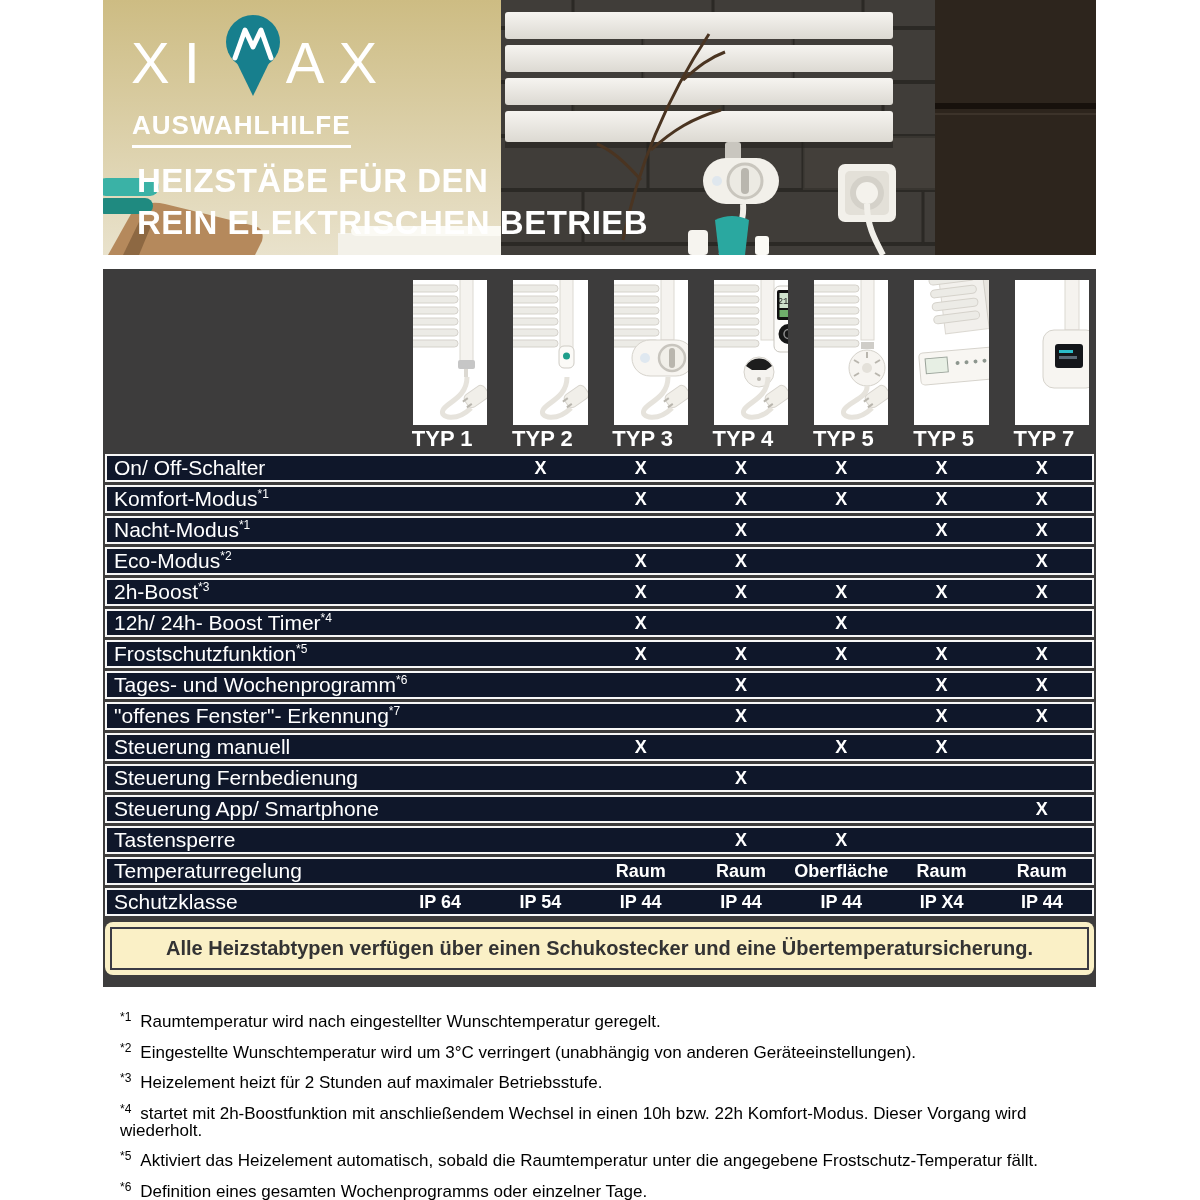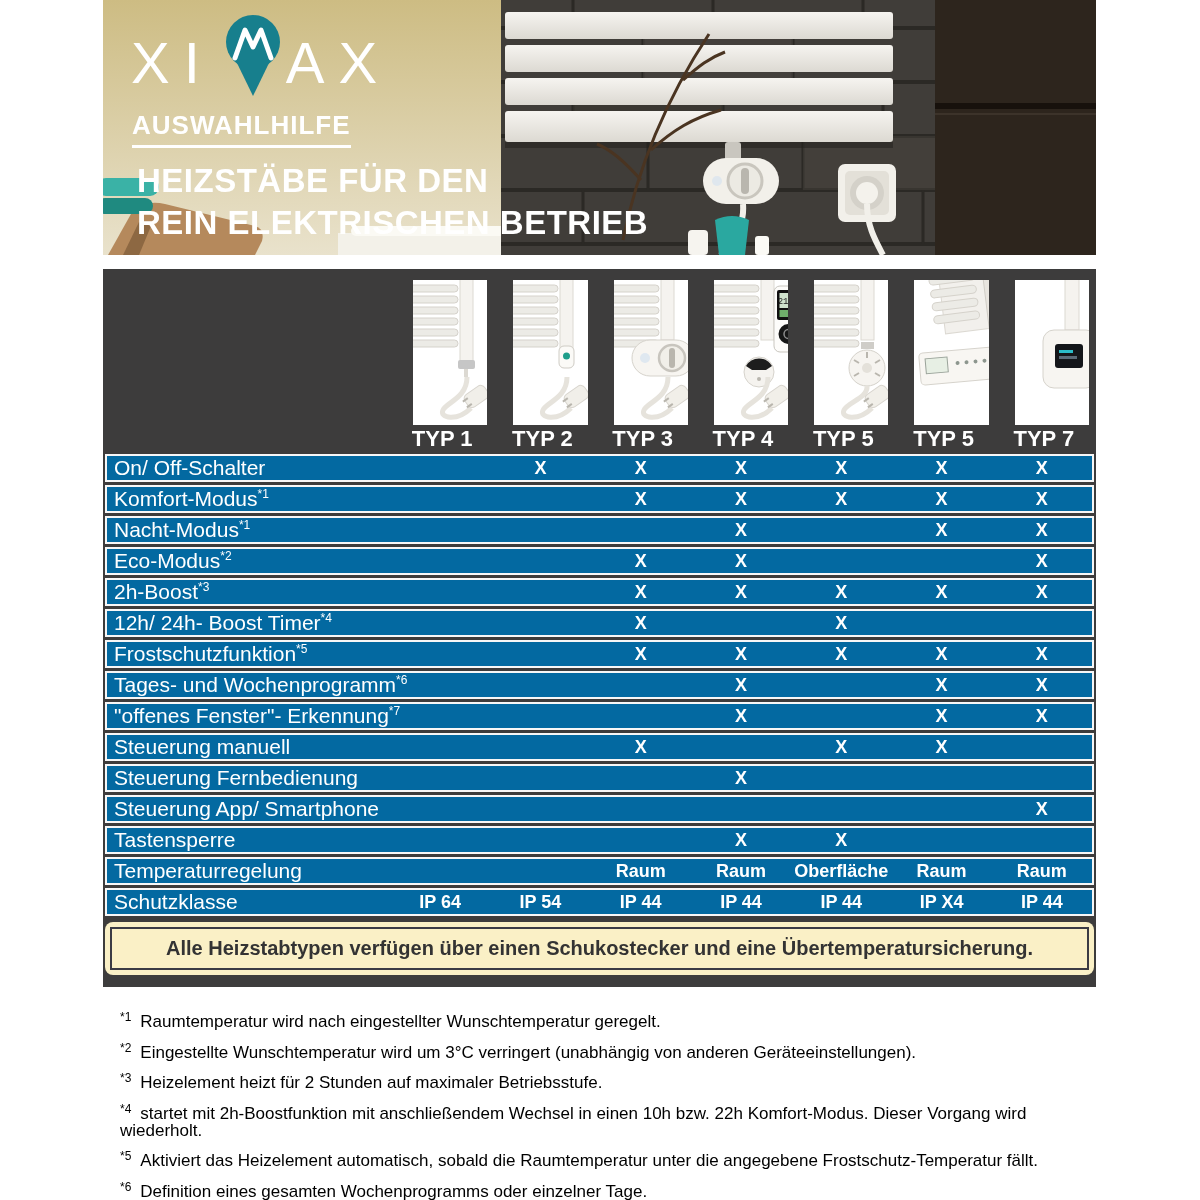--- a/index.html
+++ b/index.html
@@ -21,21 +21,21 @@
             line-height:42px;letter-spacing:0.5px;white-space:nowrap;}
 
   
   .panel{margin-top:14px;background:#3d3c3c;padding:11px 0 12px 0;}
   .hdr-grid{display:grid;grid-template-columns:287px repeat(7,1fr);padding:0 2px;gap:16px;}
   .prod-card{height:145px;margin:0 5px;background:#fff;overflow:hidden;}
   .typ-row{display:grid;grid-template-columns:287px repeat(7,1fr);padding:0 2px;margin:1px 0 2px 0;}
   .typ-cell{height:26px;line-height:26px;text-align:center;color:#fff;font-weight:bold;font-size:22px;}
 
   .feature-row{display:grid;grid-template-columns:283px repeat(7,1fr);align-items:center;
-               border:2px solid #f7f7f7;margin:0 2px 3px 2px;height:24px;background:#0369a1;}
+               border:2px solid #f7f7f7;margin:0 2px 3px 2px;height:24px;background:#0f172a;}
   .row-label{color:#fff;font-size:21px;padding-left:7px;white-space:nowrap;}
   .row-label sup{font-size:12px;}
   .val-cell{text-align:center;color:#fff;font-weight:bold;font-size:18px;white-space:nowrap;}
 
   .banner{margin:6px 2px 0 2px;background:#faf0c6;padding:5px;border-radius:8px;}
   .banner-inner{border:2px solid #3b3b44;text-align:center;font-weight:bold;font-size:20px;
                 color:#333;padding:8px 4px;}
 
   
   .footnotes{margin:22px 0 0 17px;font-size:17px;color:#000000;}

